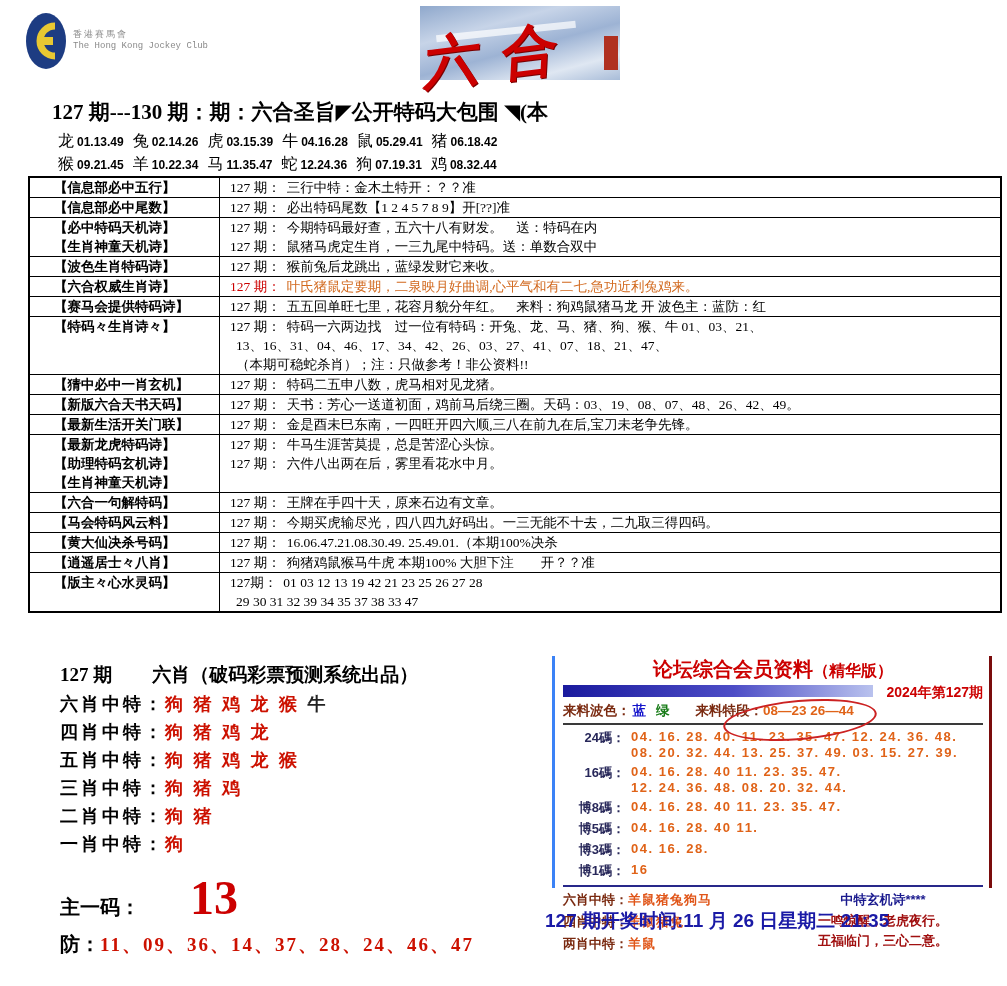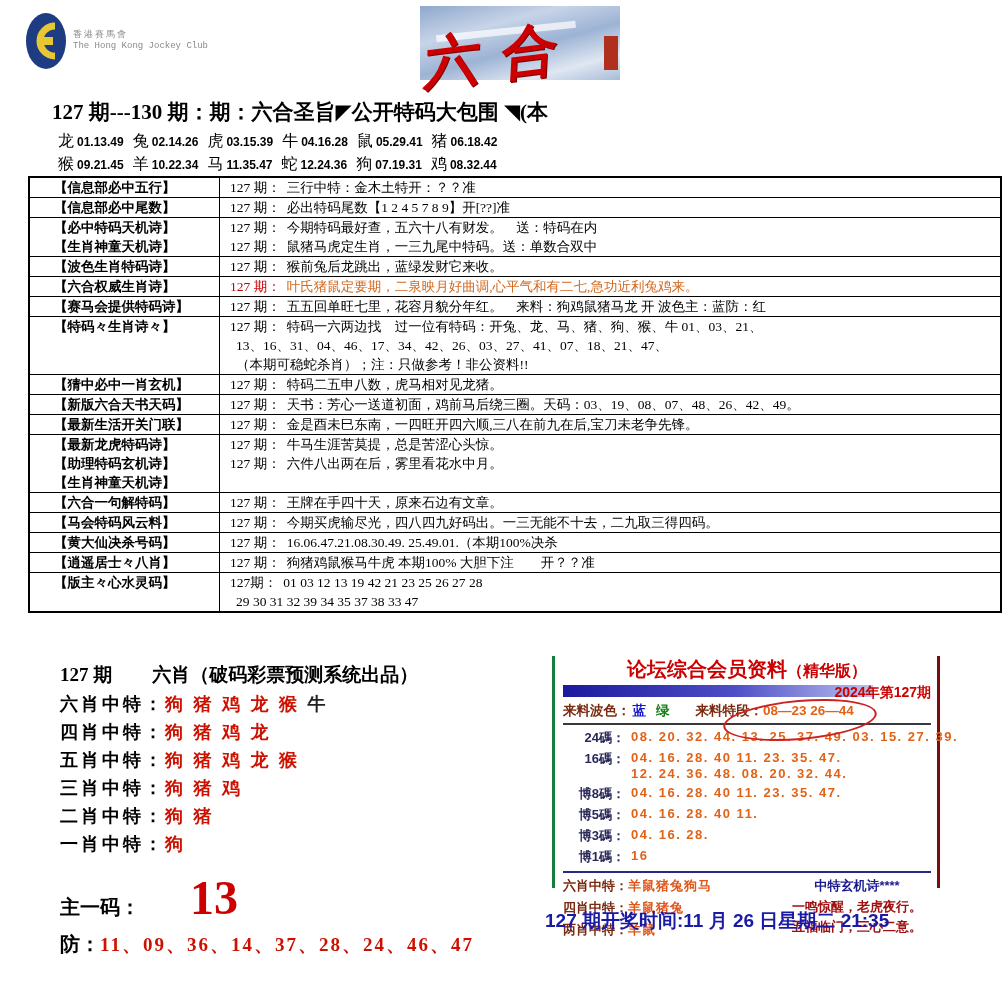--- a/index.html
+++ b/index.html
@@ -36,22 +36,22 @@
   .bl-title{font-size:19px;font-weight:bold;white-space:nowrap;}
   .bl-title .gap{display:inline-block;width:40px;}
   .lx-row{margin-top:4px;font-size:18px;font-weight:bold;white-space:nowrap;letter-spacing:3px;}
   .lx-red{color:#cc1100;margin-top:36px;}
   .lx-black{color:#222;}
   .main-code{margin-top:14px;font-size:20px;font-weight:bold;}
   .main-code .num{font-size:48px;color:#cc0000;margin-left:50px;font-family:"Liberation Serif",serif;}
   .fang{margin-top:6px;font-size:20px;font-weight:bold;}
   .fang .nums{color:#cc1100;letter-spacing:2px;font-size:19px;}
   
-  .mb{position:absolute;left:552px;top:656px;width:388px;height:232px;
-      border-left:3px solid #15803d;border-right:3px solid #7a0c0c;box-sizing:border-box;
+  .mb{position:absolute;left:552px;top:656px;width:440px;height:232px;
+      border-left:3px solid #3b82f6;border-right:3px solid #7a0c0c;box-sizing:border-box;
       padding:0 6px 0 8px;font-family:"Liberation Sans","DejaVu Sans",sans-serif;}
   .mb-title{text-align:center;font-size:20px;font-weight:bold;color:#cc0000;white-space:nowrap;}
   .mb-title .suffix{font-size:16px;}
   .mb-barrow{position:relative;height:16px;margin-top:1px;}
   .mb-bar{position:absolute;left:0;top:1px;width:310px;height:12px;
       background:linear-gradient(90deg,#1a1a9e,#4d4dc6 55%,#b9c2ee);}
   .mb-year{position:absolute;right:0;top:0;font-size:14px;font-weight:bold;color:#cc0000;white-space:nowrap;}
   .mb-bose{margin-top:2px;font-size:13.5px;font-weight:bold;white-space:nowrap;}
   .mb-bose .lab{color:#7a2a10;}
   .mb-bose .blue{color:#1515cc;margin:0 10px 0 2px;}
@@ -274,20 +274,21 @@
     </div>
     <div class="mb-bose">
       <span class="lab">来料波色：</span><span class="blue">蓝</span><span class="green">绿</span><span class="lab">来料特段：</span><span class="val">08—23  26—44</span>
     </div>
     <div class="mb-circle"></div>
     <div class="mb-hr"></div>
     <div id="mbcodes">
         <div class="code-row">
           <div class="code-label">24碼：</div>
           <div class="code-nums">
+            <div class="code-line">04. 16. 28. 40. 11. 23. 35. 47. 12. 24. 36. 48.</div>
             <div class="code-line">08. 20. 32. 44. 13. 25. 37. 49. 03. 15. 27. 39.</div>
           </div>
         </div>
         <div class="code-row">
           <div class="code-label">16碼：</div>
           <div class="code-nums">
             <div class="code-line">04. 16. 28. 40  11. 23. 35. 47.</div>
             <div class="code-line">12. 24. 36. 48. 08. 20. 32. 44.</div>
           </div>
         </div>

